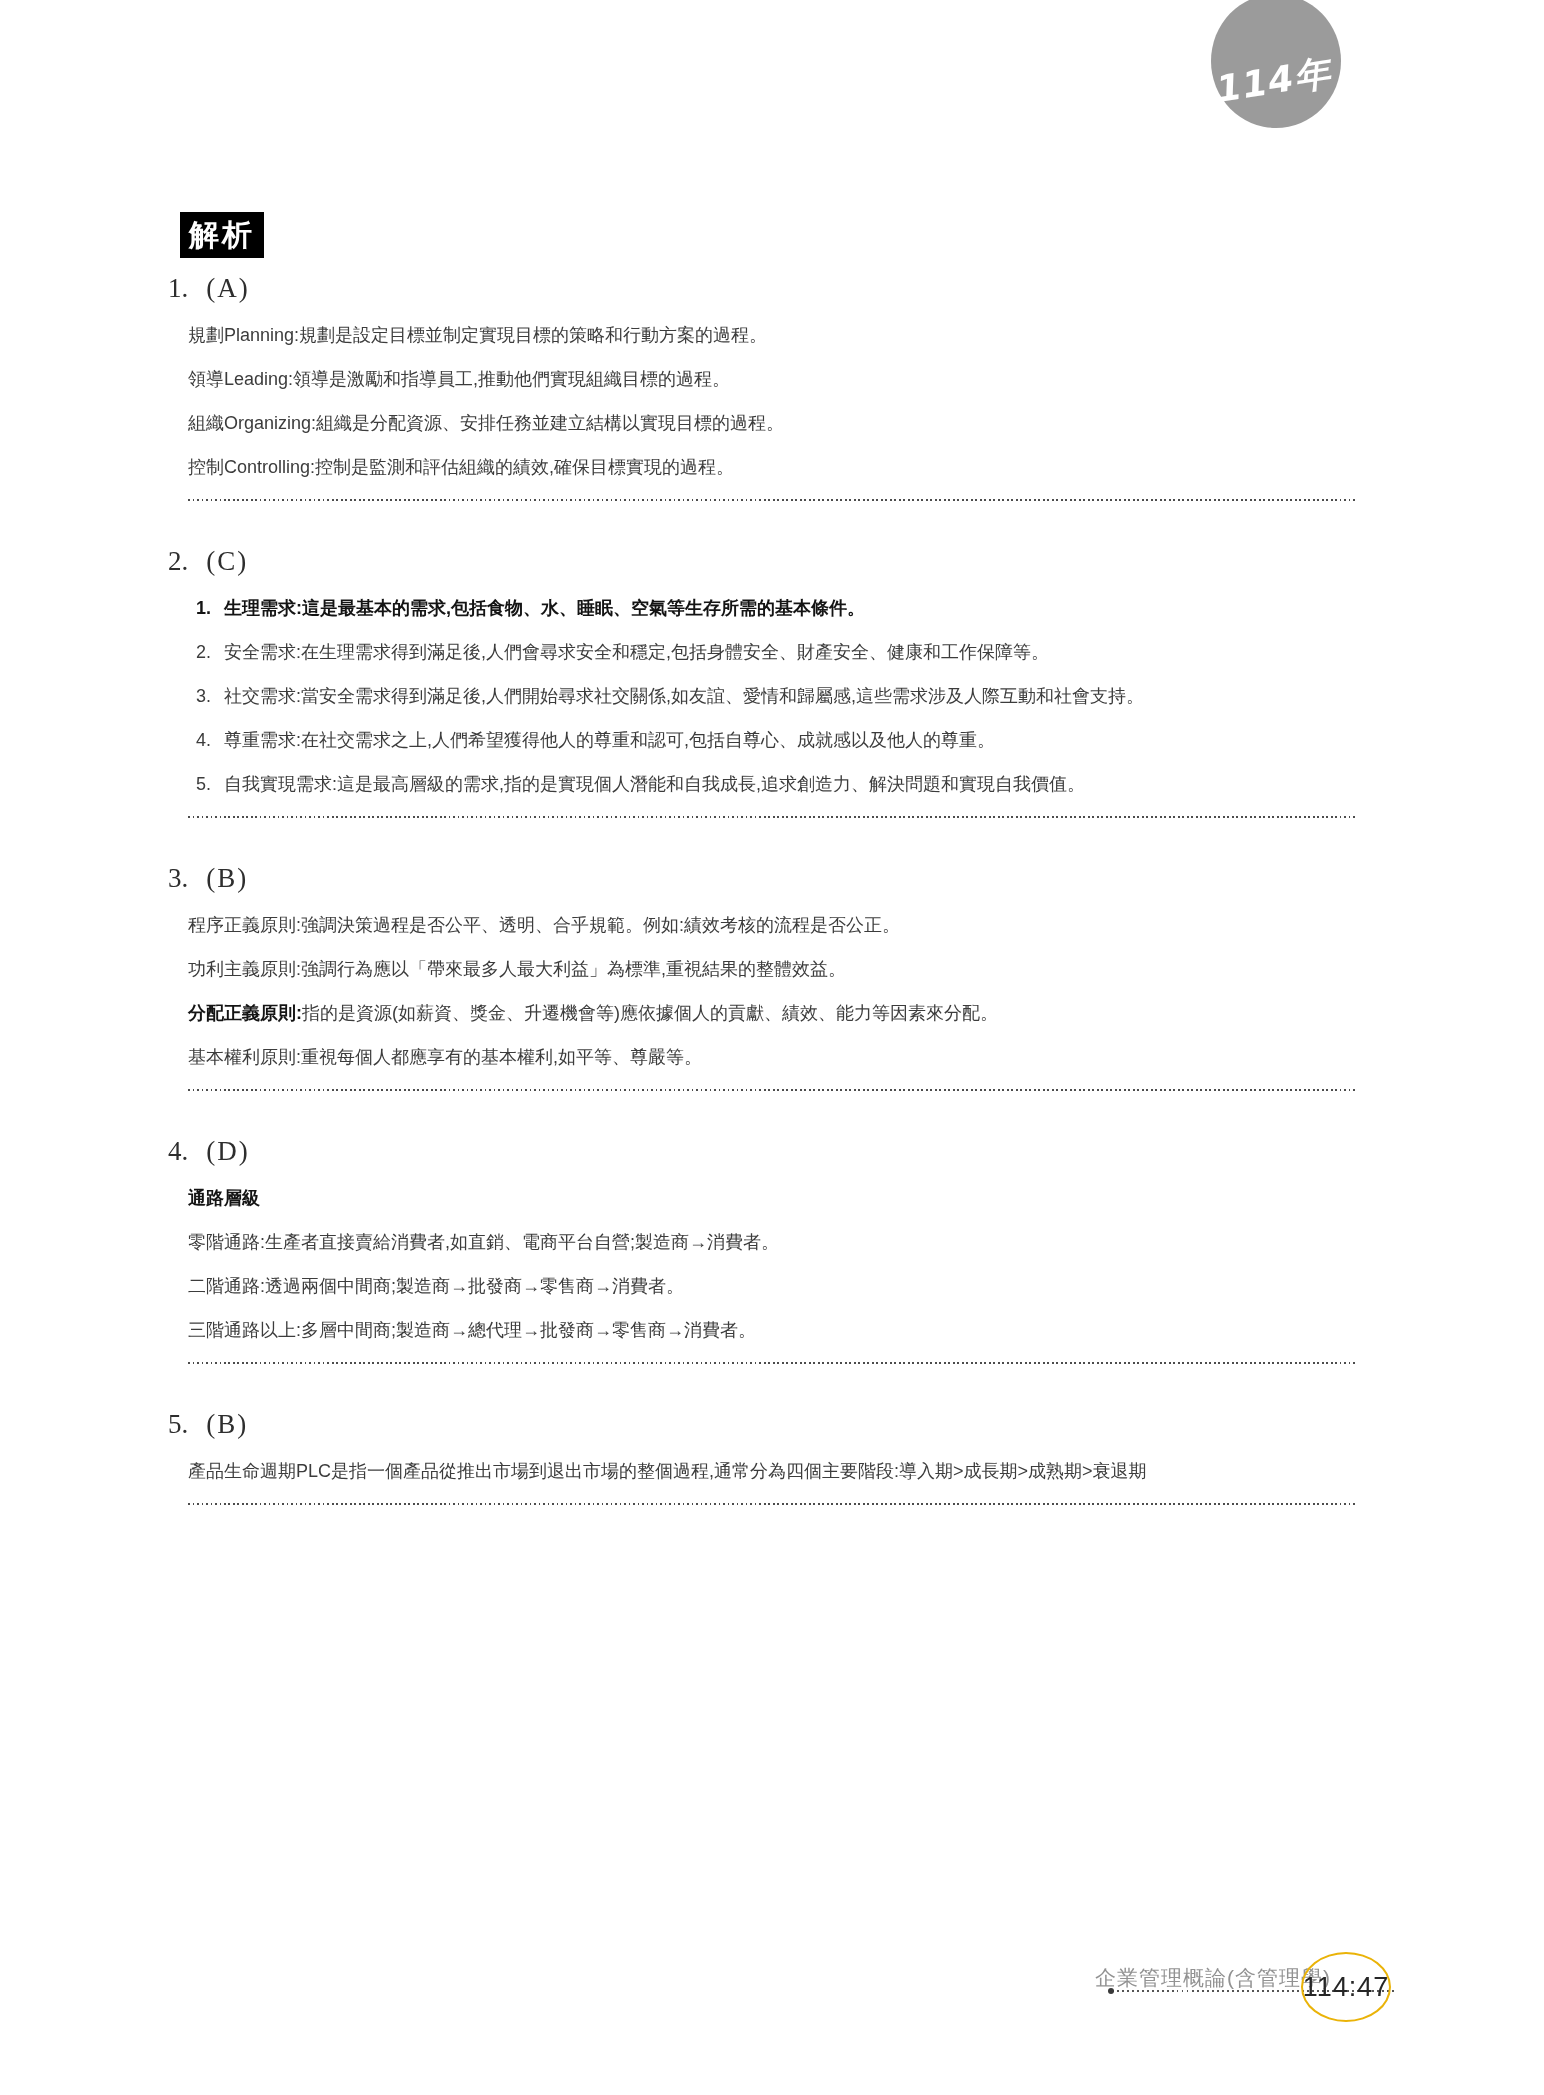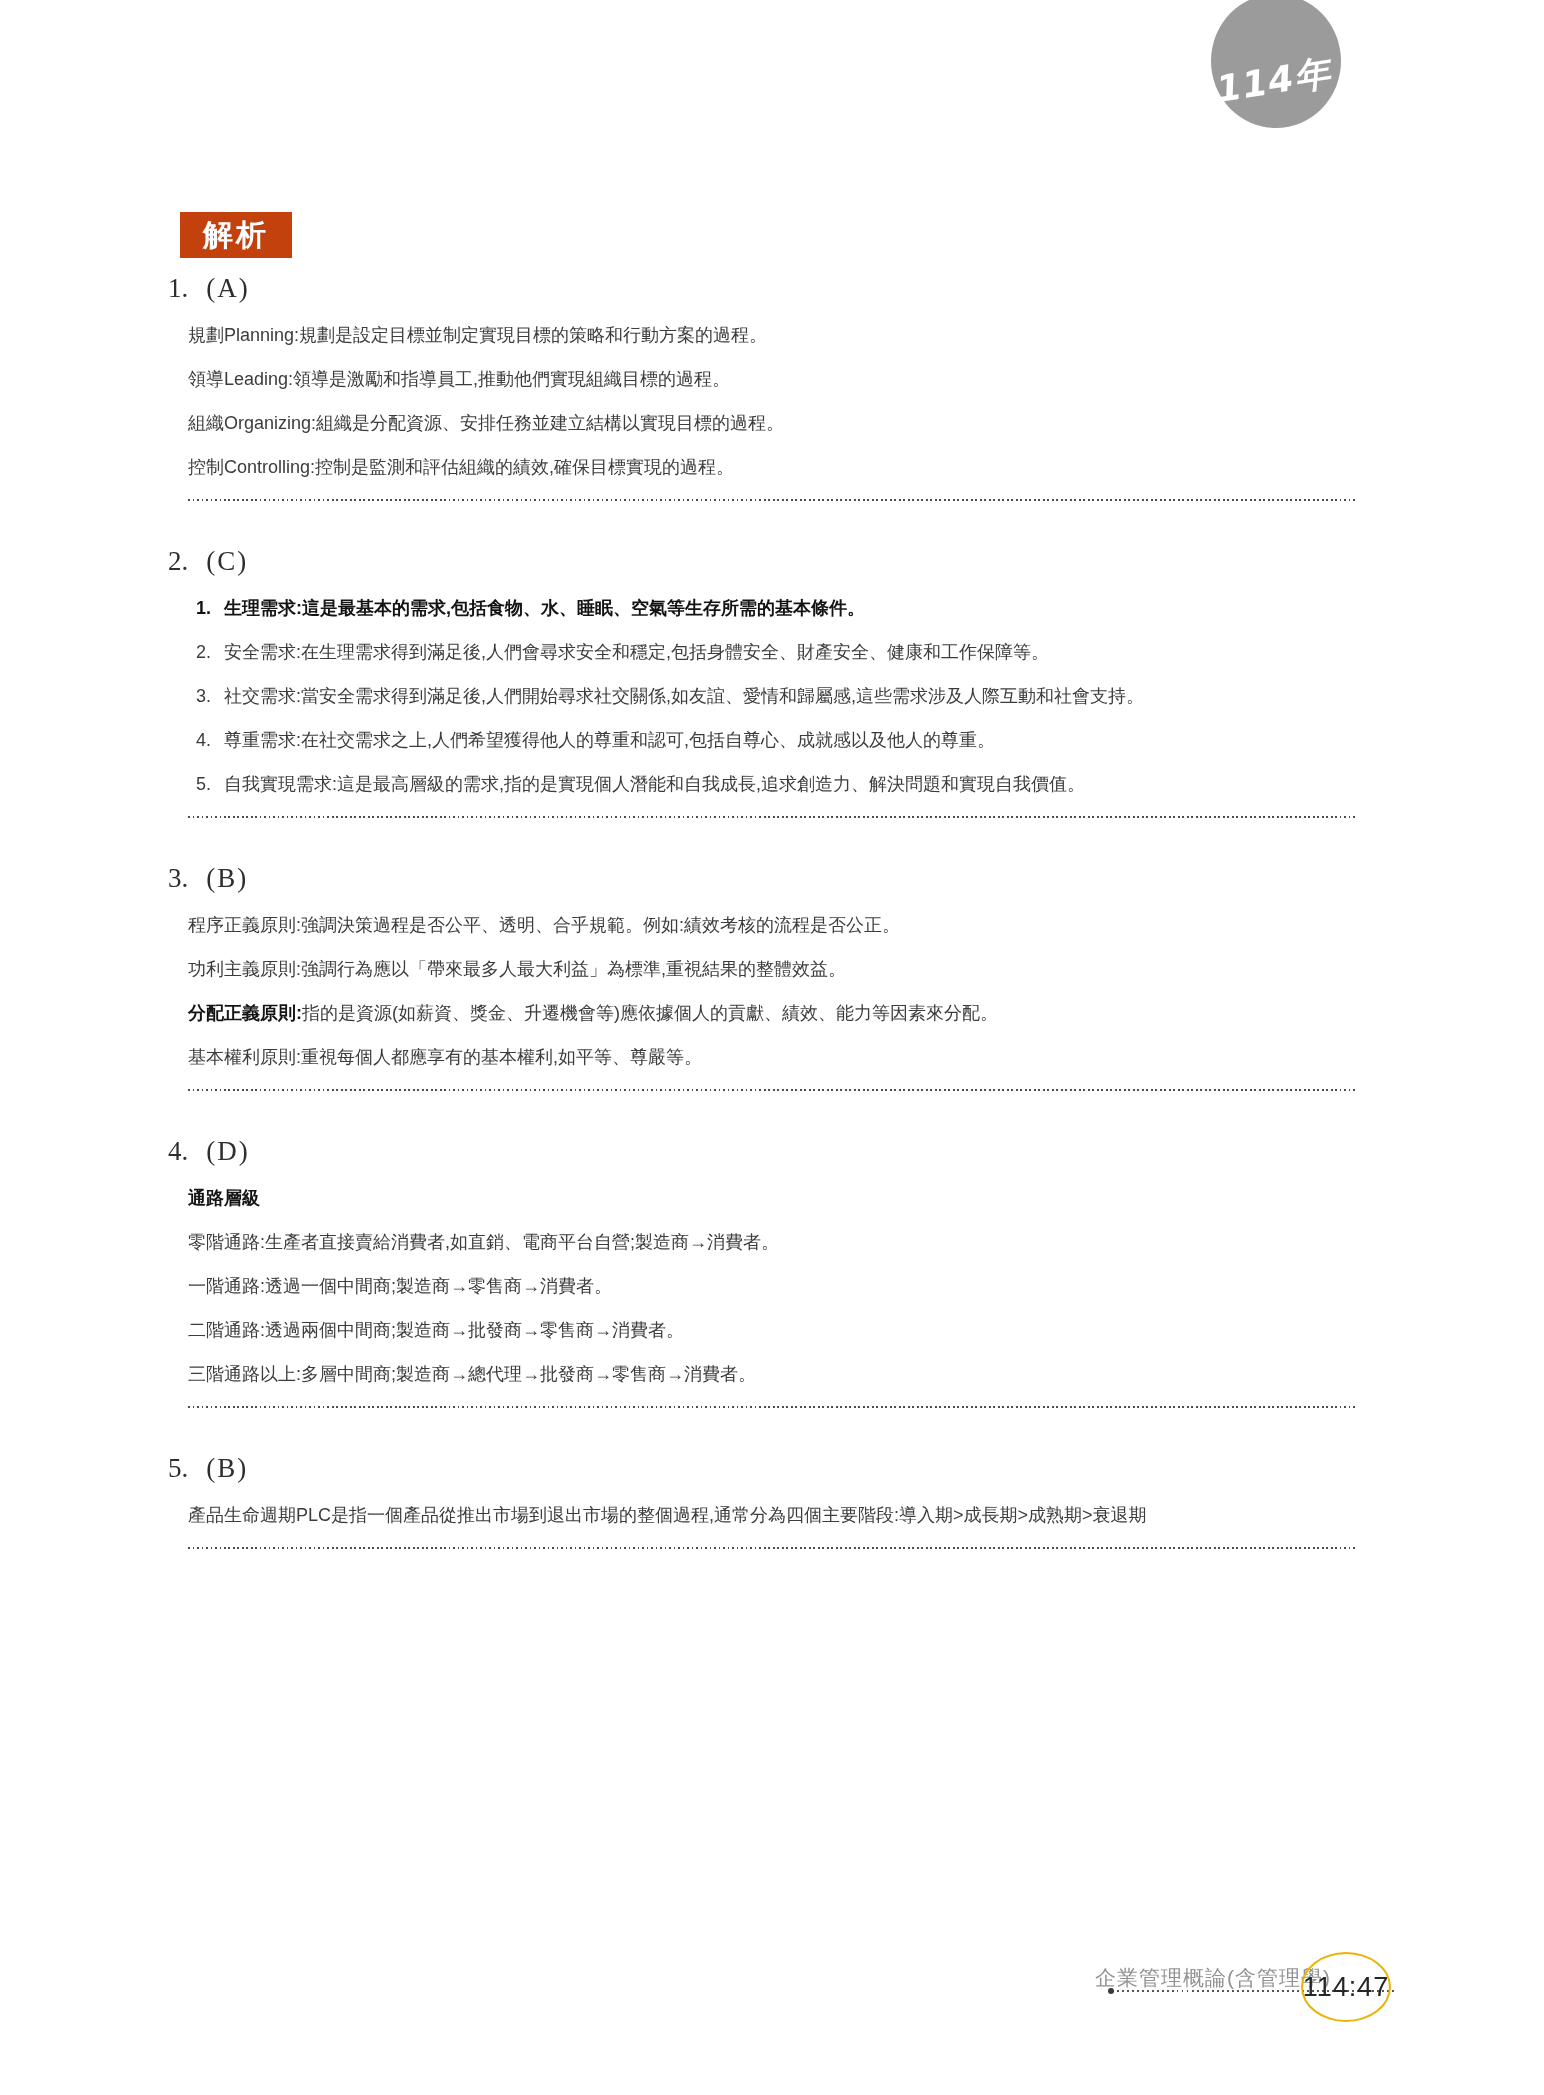--- a/index.html
+++ b/index.html
@@ -7,21 +7,21 @@
   .page{position:relative;width:1544px;height:2095px;background:#fff;overflow:hidden;}
 
   
   .year-badge{position:absolute;left:1211px;top:-6px;width:130px;height:134px;border-radius:50%;
     background:#9b9b9b;display:flex;align-items:flex-end;justify-content:center;}
   .year-badge .label{color:#ffffff;font-size:36px;font-weight:bold;font-style:italic;
     transform:rotate(-9deg);padding-bottom:22px;letter-spacing:1px;
     font-family:"DejaVu Sans", sans-serif;}
 
   
-  .section-header{position:absolute;left:180px;top:212px;width:112px;height:46px;background:#c2410c;
+  .section-header{position:absolute;left:180px;top:212px;width:84px;height:46px;background:#000000;
     color:#ffffff;font-size:30px;font-weight:bold;display:flex;align-items:center;justify-content:center;
     letter-spacing:3px;}
 
   
   .content{position:absolute;left:188px;top:268px;width:1168px;color:#3c3c3c;}
   .solution{margin-bottom:40px;}
   .solution-head{font-family:"Liberation Serif", serif;font-size:27px;line-height:40px;color:#2e2e2e;
     margin-left:-20px;margin-bottom:5px;display:flex;gap:18px;}
   .solution-head .answer{letter-spacing:2px;}
   .para{font-size:18px;line-height:44px;}
@@ -114,21 +114,20 @@
   </div>
 
   <div class="solution">
     <div class="solution-head">
       <span class="num">4.</span>
       <span class="answer">(D)</span>
     </div>
     <div class="solution-body">
           <div class="para bold"><span class="ptext">通路層級</span></div>
           <div class="para"><span class="ptext">零階通路:生產者直接賣給消費者,如直銷、電商平台自營;製造商→消費者。</span></div>
-          <div class="para"><span class="ptext">一階通路:透過一個中間商;製造商→零售商→消費者。</span></div>
           <div class="para"><span class="ptext">二階通路:透過兩個中間商;製造商→批發商→零售商→消費者。</span></div>
           <div class="para"><span class="ptext">三階通路以上:多層中間商;製造商→總代理→批發商→零售商→消費者。</span></div>
         </div>
     <div class="divider"></div>
   </div>
 
   <div class="solution">
     <div class="solution-head">
       <span class="num">5.</span>
       <span class="answer">(B)</span>

